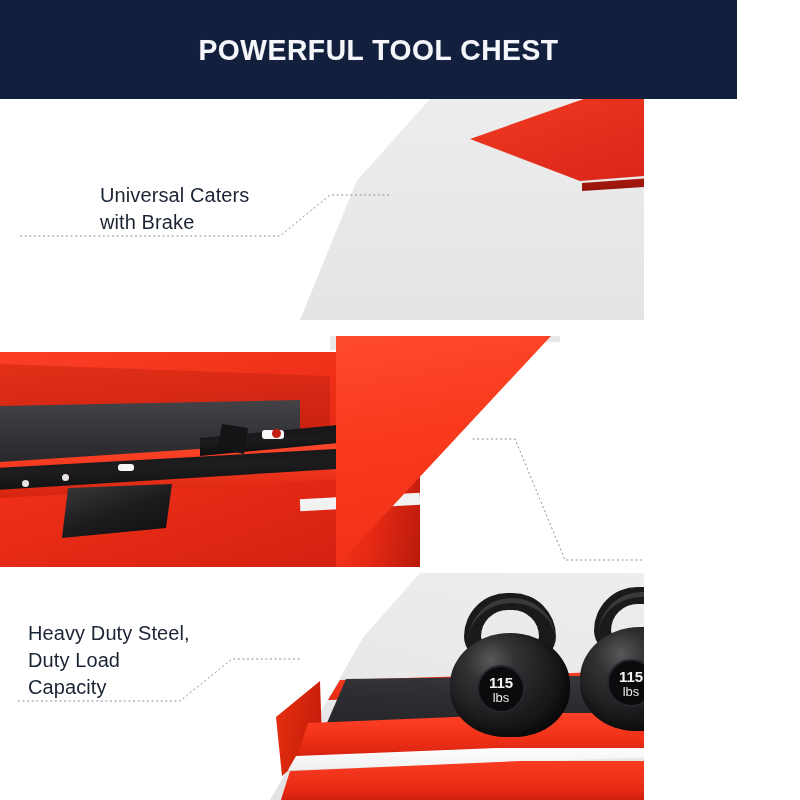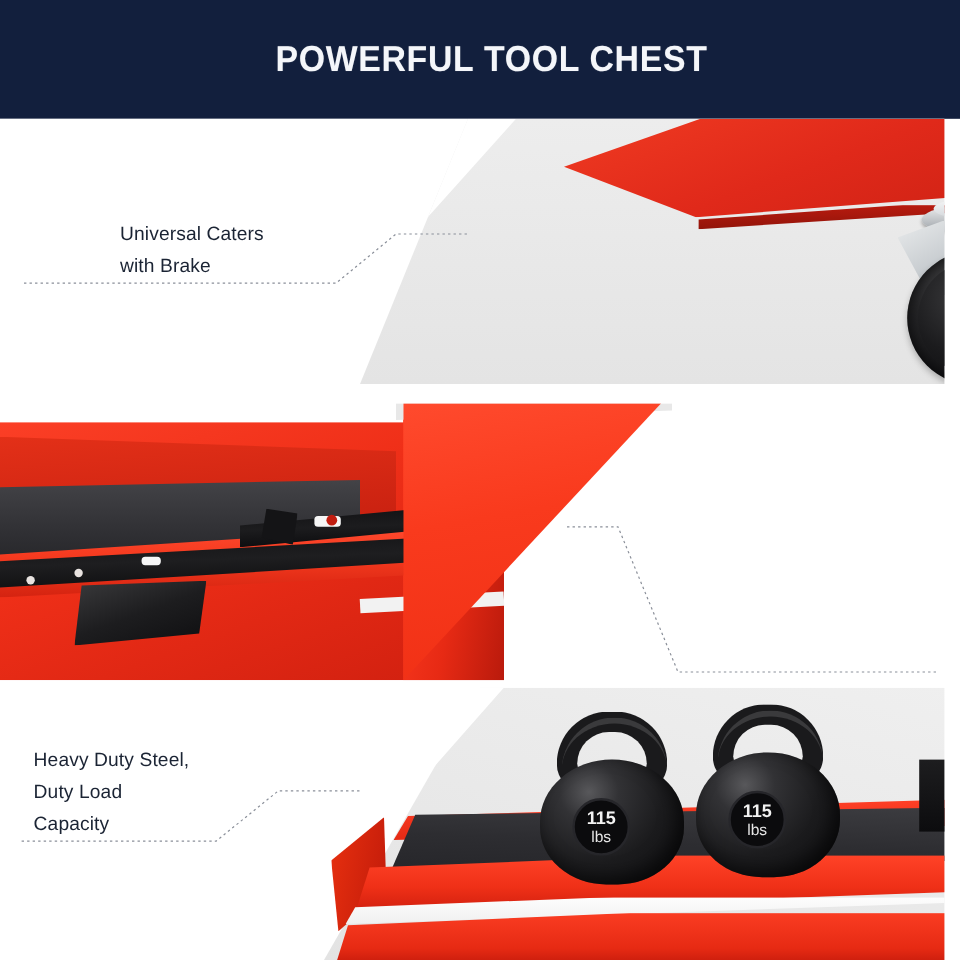--- a/index.html
+++ b/index.html
@@ -12,47 +12,47 @@
   }
   #page {
     position:relative;
     width:800px; height:800px;
     background:#ffffff;
   }
 
   
   .header {
     position:absolute; left:0; top:0;
-    width:800px; height:99px;
+    width:737px; height:99px;
     background:#121f3d;
     display:flex; align-items:center; justify-content:center;padding-left:20px;
   }
   .header-title {
     color:#f4f6fa;
     font-size:30px;
     font-weight:bold;
     letter-spacing:0.6px;
     transform:scaleX(0.94);
     font-family:"Liberation Sans", sans-serif;
     text-shadow:0 0 1px rgba(255,255,255,0.25);
   }
 
   
-  .panel { position:absolute; left:0; width:787px; overflow:hidden; background:#ffffff;text-align:center; }
+  .panel { position:absolute; left:0; width:644px; overflow:hidden; background:#ffffff;text-align:center; }
   .panel-1 { top:99px;  height:221px; }
   .panel-2 { top:336px; height:231px; }
   .panel-3 { top:573px; height:227px; }
 
   .gap { position:absolute; left:0; width:800px; background:#ffffff; }
 
   
   .caption {
     position:absolute;
     color:#1b2434;
-    font-size:16px;
+    font-size:20px;
     line-height:27px;
     font-family:"Liberation Sans", sans-serif;
     white-space:pre-line;
     letter-spacing:0.1px;
   }
   .caption-1 { left:100px; top:182px; }
   .caption-2 { left:597px; top:452px; }
   .caption-3 { left:28px;  top:620px; }
 
   

